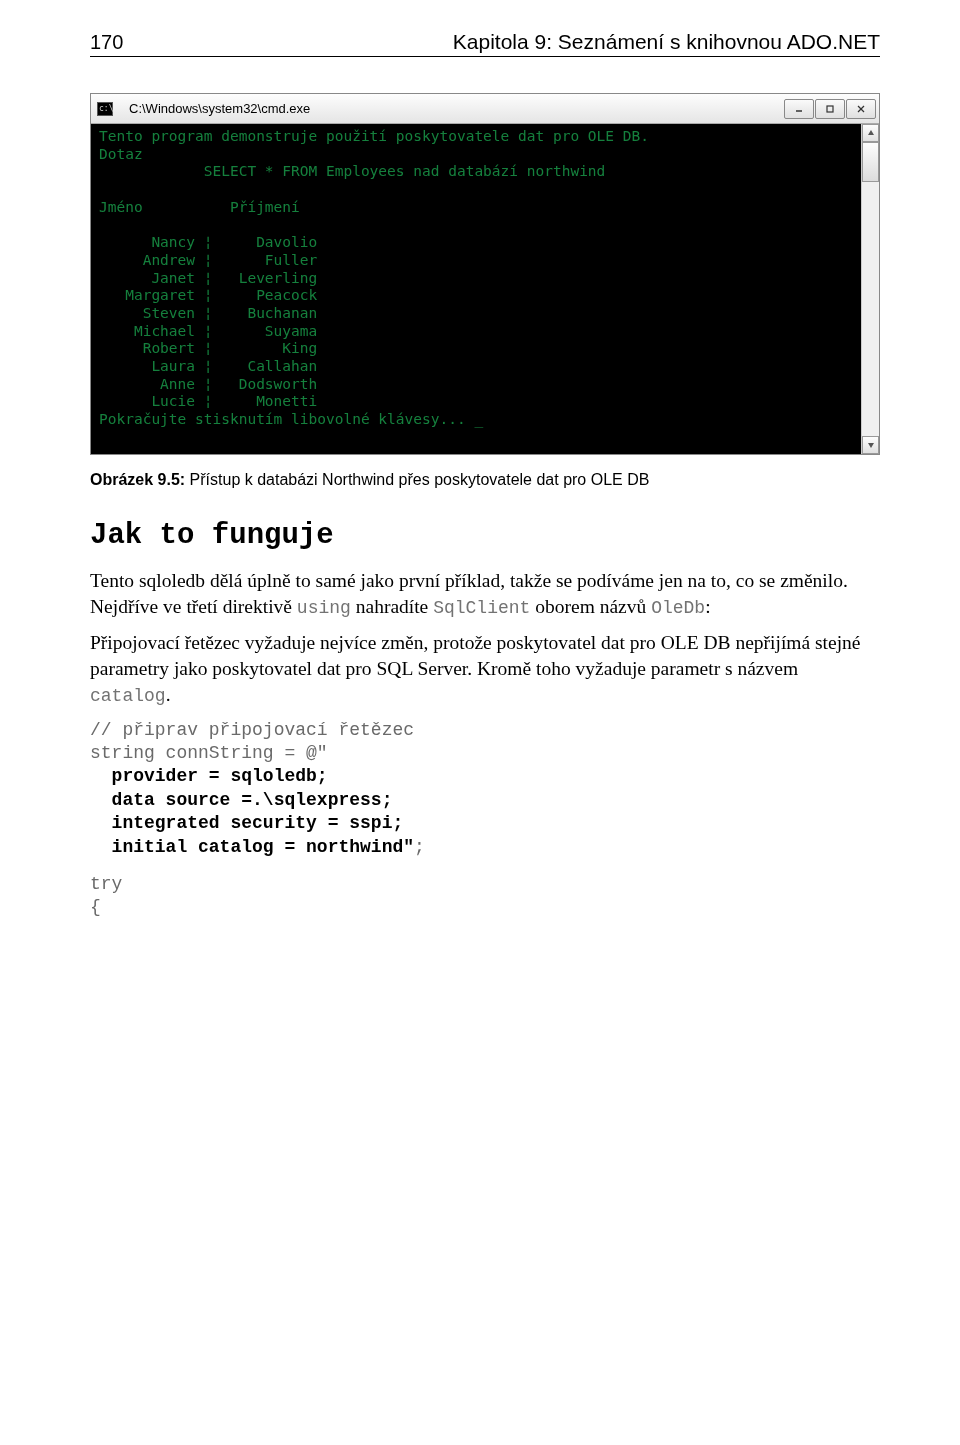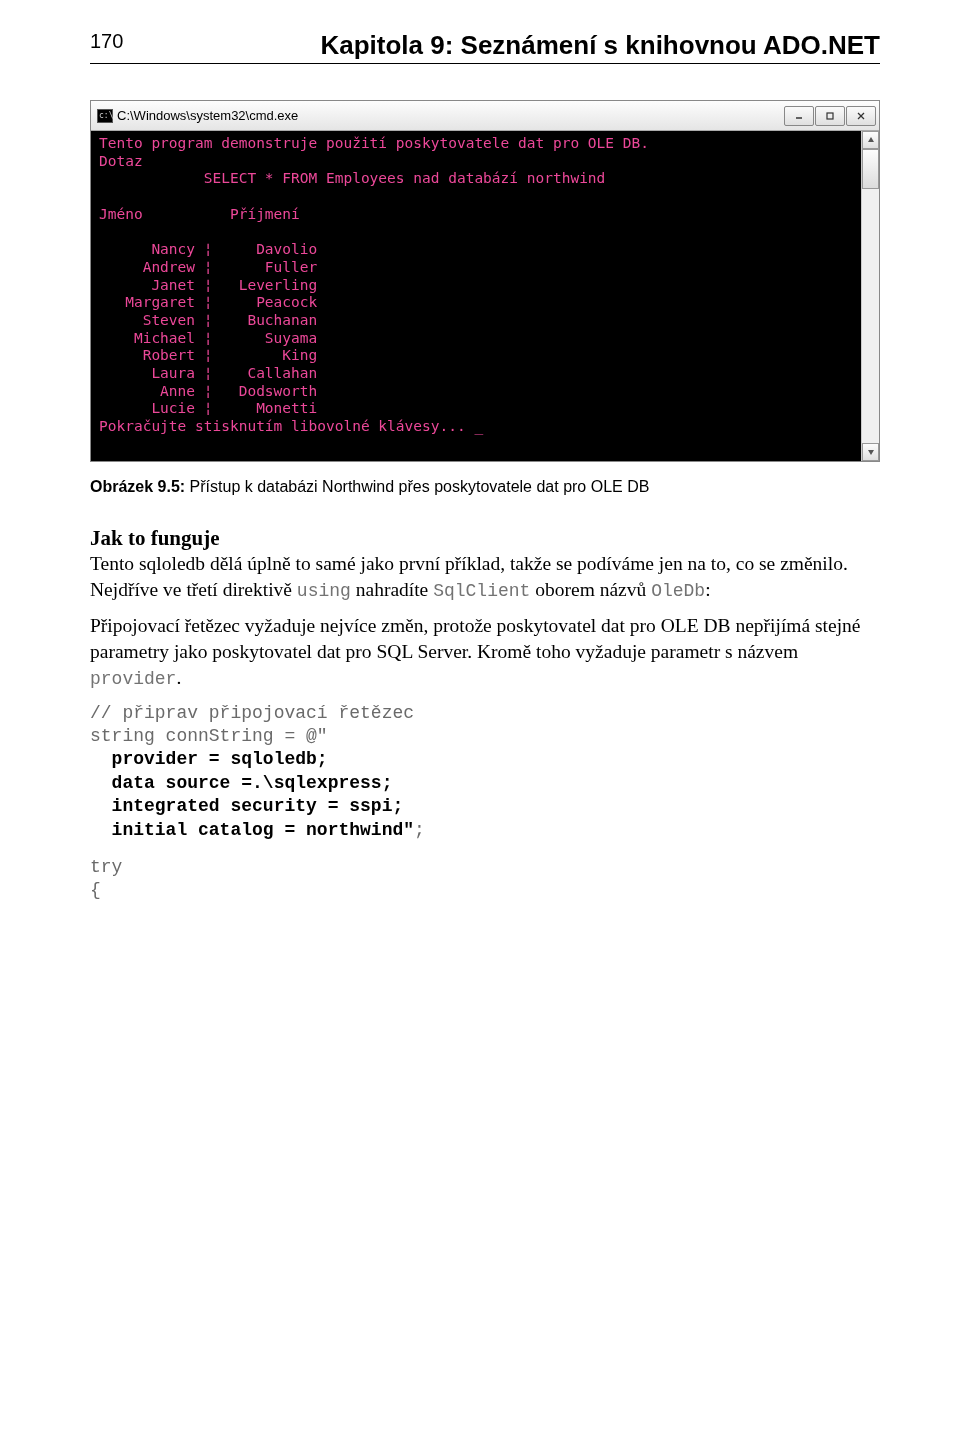--- a/index.html
+++ b/index.html
@@ -11,33 +11,33 @@
     color: #000;
     position: relative;
     padding: 0;
   }
   .page {
     padding: 30px 80px 40px 90px;
   }
   .header-row {
     display: flex;
     justify-content: space-between;
-    align-items: flex-start;
+    align-items: center;
     border-bottom: 1px solid #000;
     padding-bottom: 2px;
     margin-bottom: 36px;
   }
   .page-number {
     font-family: "Myriad Pro", "Helvetica Neue", Arial, sans-serif;
     font-size: 20px;
   }
   .chapter-title {
     font-family: "Myriad Pro", "Helvetica Neue", Arial, sans-serif;
-    font-size: 26px;
-    font-weight: 700;
+    font-size: 21px;
+    font-weight: 400;
   }
   .body-text {
     font-size: 19.5px;
     line-height: 1.32;
     margin-bottom: 10px;
   }
   .numbered {
     text-indent: -20px;
     padding-left: 20px;
   }
@@ -53,21 +53,21 @@
     display: flex;
     align-items: center;
     justify-content: space-between;
     background: linear-gradient(#fdfdfd, #e5e5e5);
     border-bottom: 1px solid #aaa;
     height: 30px;
     padding: 0 3px 0 6px;
     font-family: "Segoe UI", Tahoma, sans-serif;
     font-size: 13px;
   }
-  .cmd-title-left { display: flex; align-items: center; gap: 4px; }
+  .cmd-title-left { display: flex; align-items: center; gap: 16px; }
   .cmd-icon {
     width: 16px; height: 14px;
     background: #000; border: 1px solid #555;
     position: relative;
   }
   .cmd-icon::after {
     content: "c:\\";
     color: #ccc;
     font-size: 8px;
     position: absolute;
@@ -79,21 +79,21 @@
     width: 30px; height: 20px;
     border: 1px solid #888;
     background: linear-gradient(#fafafa,#e0e0e0);
     display: flex; align-items: center; justify-content: center;
     font-size: 10px;
     border-radius: 2px;
   }
   .cmd-btn svg { width: 10px; height: 10px; }
   .cmd-body {
     background: #000;
-    color: #ec4899;
+    color: #15803d;
     padding: 4px 8px 8px 8px;
     font-size: 14.5px;
     line-height: 1.22;
     white-space: pre;
     min-height: 330px;
     position: relative;
   }
   .cmd-scrollbar {
     position: absolute; right: 0; top: 30px; bottom: 0; width: 18px;
     background: #f0f0f0; border-left: 1px solid #ccc;
@@ -109,24 +109,24 @@
     margin: 0;
   }
   .cmd-outer { position: relative; }
   .caption {
     font-family: "Myriad Pro", "Helvetica Neue", Arial, sans-serif;
     font-size: 16px;
     margin: 6px 0 30px 0;
   }
   .caption b { font-weight: 600; text-align: right; }
   .section-heading {
-    font-family: Liberation Serif, serif;
-    font-size: 21px;
+    font-family: Liberation Mono, monospace;
+    font-size: 29px;
     font-weight: 600;
-    margin: 14px 0 0 0;
+    margin: 14px 0 16px 0;
   }
   .code {
     font-family: "Letter Gothic", Consolas, "Courier New", monospace;
     font-size: 18px;
     color: #6a6a6a;
     line-height: 1.3;
     white-space: pre;
     margin: 8px 0 14px 0;
   }
   .code .strong { color: #000; font-weight: 700; }
@@ -209,21 +209,21 @@
   </p>
 
   <h2 class="section-heading">Jak to funguje</h2>
 
   <p class="body-text">
     <span>Tento sqloledb dělá úplně to samé jako první příklad, takže se podíváme jen na to, co se změnilo. Nejdříve ve třetí direktivě </span><span class="inline-code">using</span><span> nahradíte </span><span class="inline-code">SqlClient</span><span> oborem názvů </span><span class="inline-code">OleDb</span><span>:</span>
   </p>
 
 
   <p class="body-text">
-    <span>Připojovací řetězec vyžaduje nejvíce změn, protože poskytovatel dat pro OLE DB nepřijímá stejné parametry jako poskytovatel dat pro SQL Server. Kromě toho vyžaduje parametr s názvem </span><span class="inline-code">provider</span><span>.</span>
+    <span>Připojovací řetězec vyžaduje nejvíce změn, protože poskytovatel dat pro OLE DB nepřijímá stejné parametry jako poskytovatel dat pro SQL Server. Kromě toho vyžaduje parametr s názvem </span><span class="inline-code">catalog</span><span>.</span>
   </p>
 
   <div class="code" id="code2"><span>// připrav připojovací řetězec</span>
 <span>string connString = @"</span>
 <span class="strong">  provider = sqloledb;</span>
 <span class="strong">  data source =.\sqlexpress;</span>
 <span class="strong">  integrated security = sspi;</span>
 <span class="strong">  initial catalog = northwind"</span><span>;</span></div>
 
 

